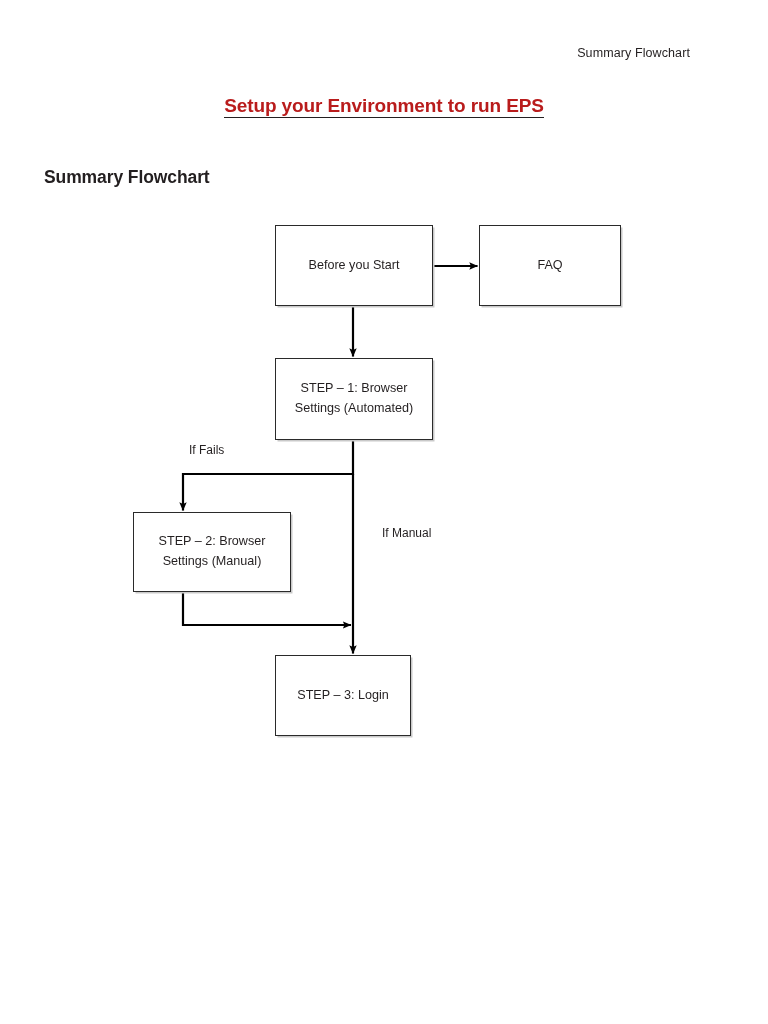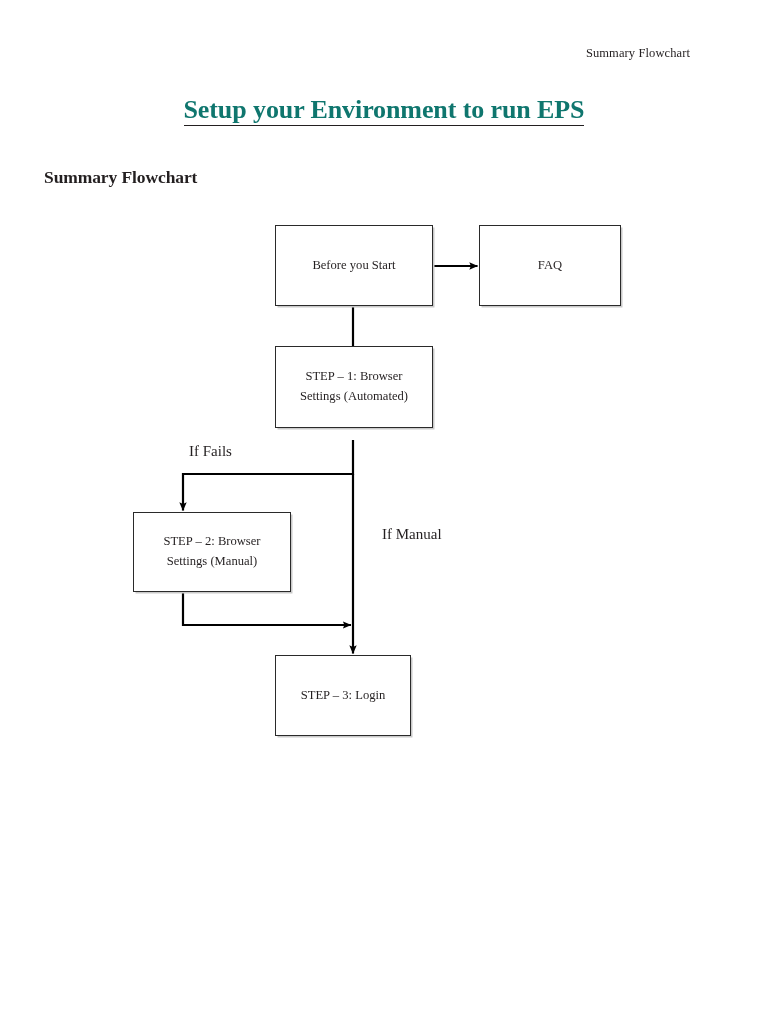--- a/index.html
+++ b/index.html
@@ -14,44 +14,43 @@
     overflow: hidden;
     font-family: "Liberation Sans", sans-serif;
     color: #000000;
     -webkit-font-smoothing: antialiased;
   }
 
   .page {
     position: absolute;
     inset: 0;
     background: #ffffff;
-    font-family: Liberation Serif, serif;
   }
 
   
   .doc-header {
     position: absolute;
     top: 46px;
     right: 78px;
     font-size: 12.5px;
     color: #231f20;
     letter-spacing: 0.1px;
     white-space: nowrap;
   }
 
   
   .doc-title {
     position: absolute;
     top: 95px;
     left: 0;
     width: 768px;
     text-align: center;
-    font-size: 26px;
+    font-size: 19px;
     font-weight: bold;
-    color: #0f766e;
+    color: #b91c1c;
     letter-spacing: -0.1px;
   }
   .doc-title span {
     border-bottom: 1.6px solid #231f20;
     padding-bottom: 1px;
   }
 
   
   .section-heading {
     position: absolute;
@@ -97,28 +96,28 @@
     z-index: 2;
   }
   .node-label {
     display: block;
     white-space: pre-line;
     padding: 0 6px;
   }
 
   #node-before-you-start { left: 275px; top: 225px; width: 158px; height: 81px; }
   #node-faq             { left: 479px; top: 225px; width: 142px; height: 81px; }
-  #node-step-1          { left: 275px; top: 346px; width: 158px; height: 82px; }
+  #node-step-1          { left: 275px; top: 358px; width: 158px; height: 82px; }
   #node-step-2          { left: 105px; top: 512px; width: 158px; height: 80px; margin-left: 28px; }
   #node-step-3          { left: 275px; top: 655px; width: 136px; height: 81px; }
 
   
   .edge-label {
     position: absolute;
-    font-size: 15px;
+    font-size: 12px;
     color: #231f20;
     white-space: nowrap;
     z-index: 3;
   }
   #label-if-fails   { left: 189px; top: 443px; }
   #label-if-success { left: 382px; top: 526px; }
 </style>
 </head>
 <body>
 

